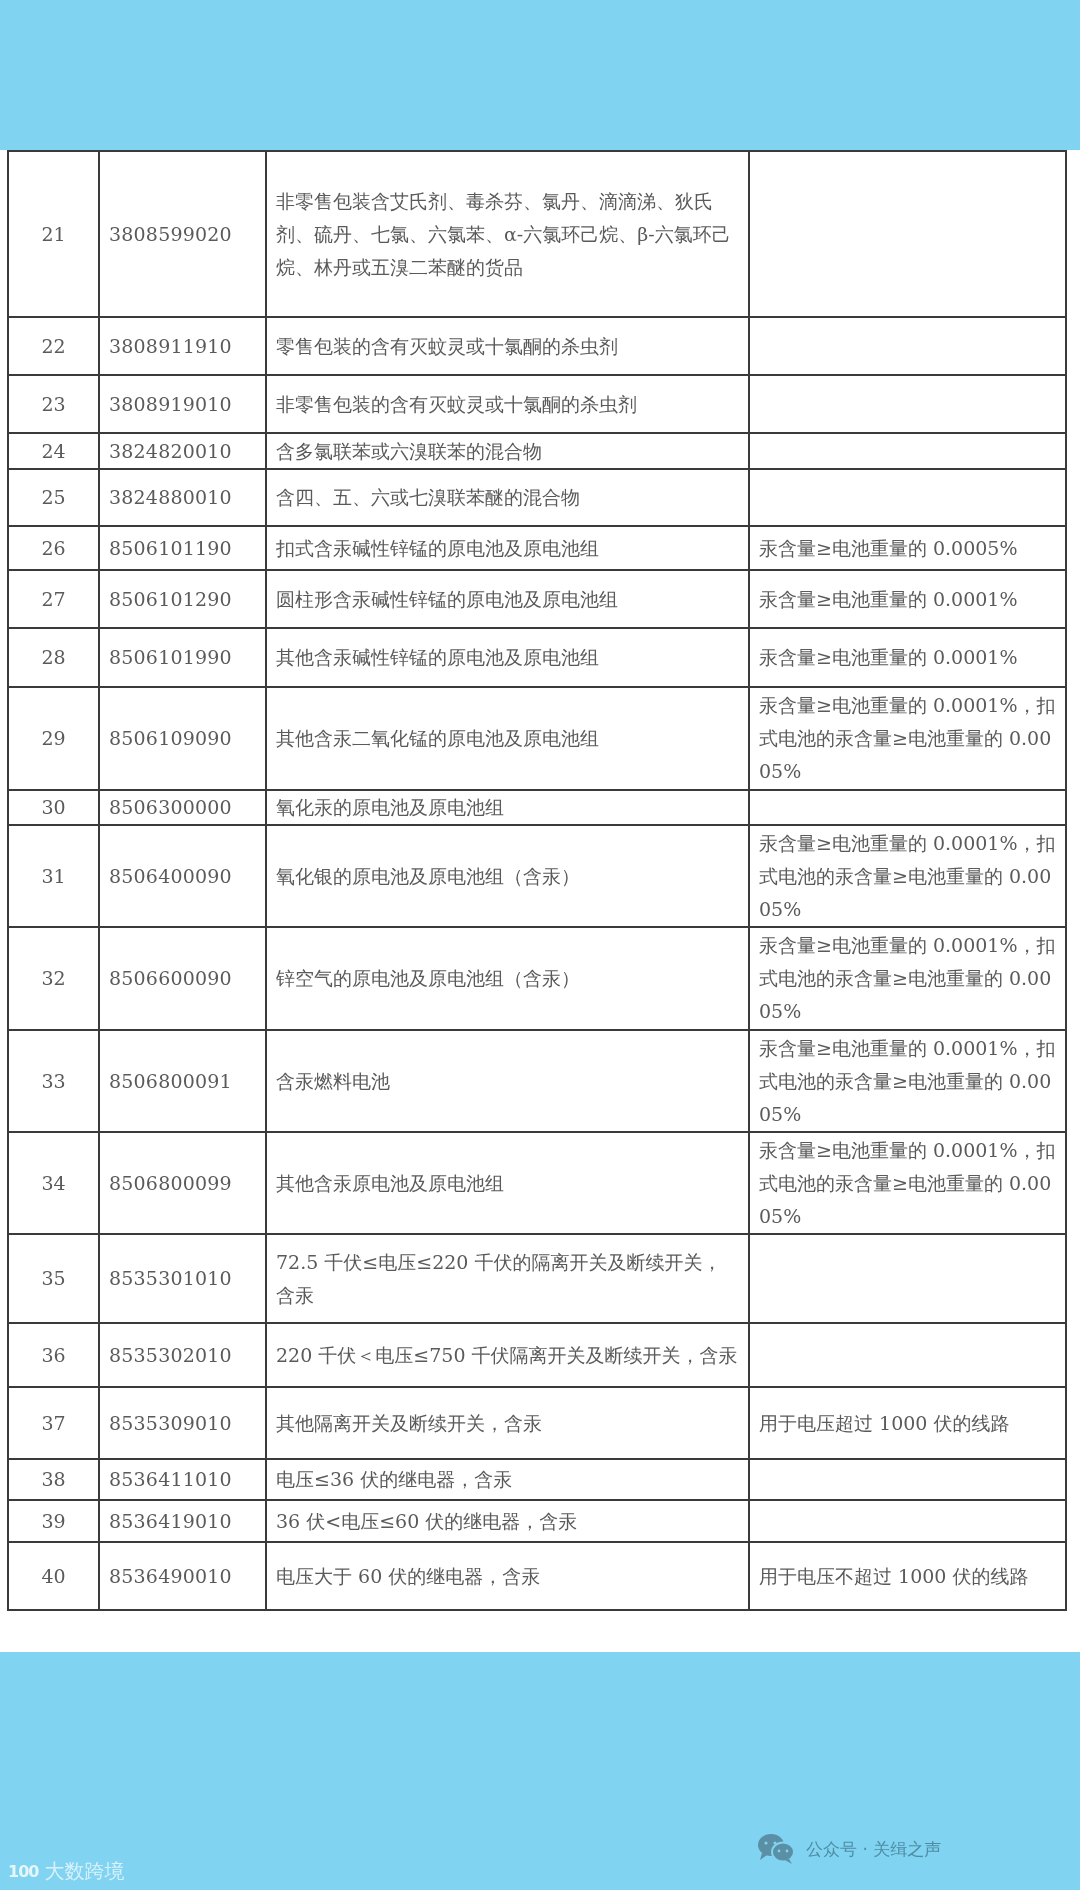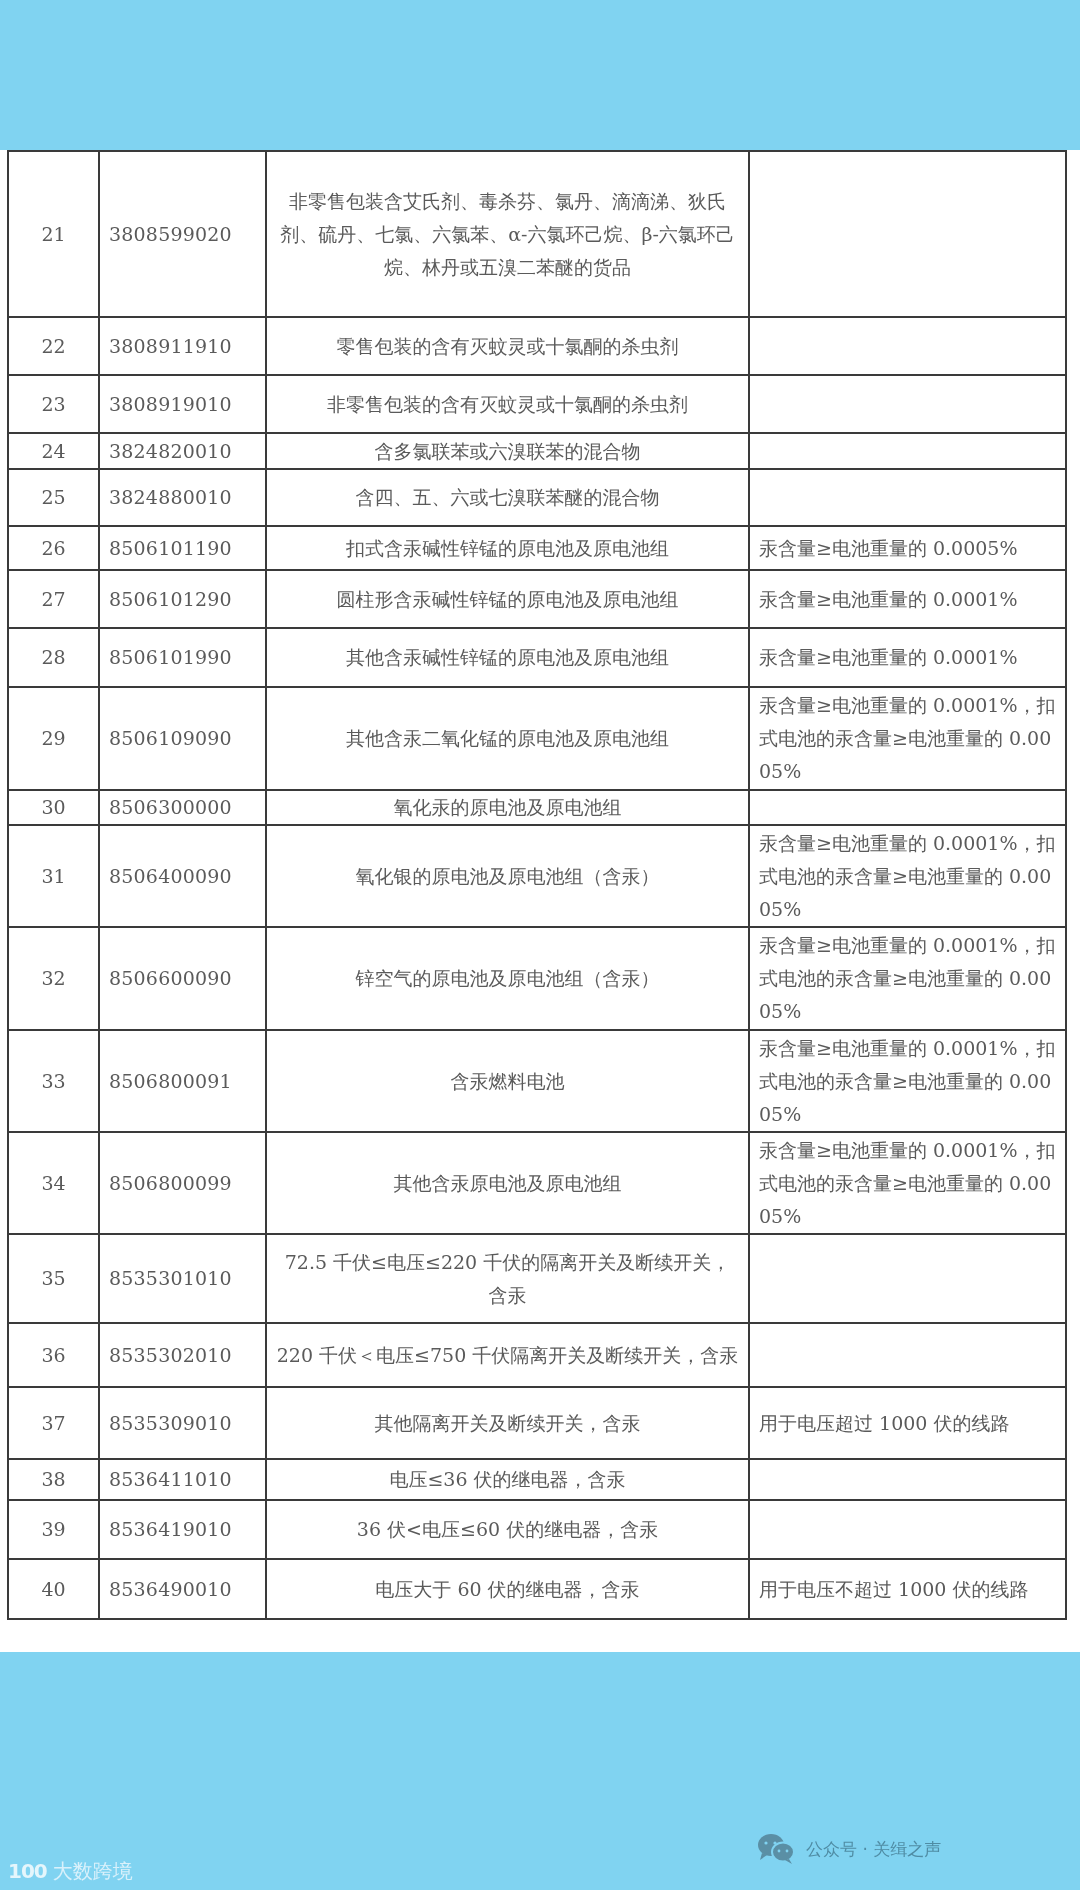--- a/index.html
+++ b/index.html
@@ -17,29 +17,29 @@
     position: absolute; left: 7px; top: 150px;
     width: 1058px; border-collapse: collapse; table-layout: fixed;
   }
   table.grid td {
     border: 2px solid #3a3a3a; padding: 0 9px;
     font-size: 19px; line-height: 33px; vertical-align: middle;
     color: #5a5a5a; word-break: break-all;
   }
   td.c-idx { text-align: center; padding: 0; }
   td.c-code { padding-left: 12px; letter-spacing: 0.2px; }
-  td.c-desc { padding-left: 9px; padding-right: 10px; text-align: center; }
+  td.c-desc { padding-left: 9px; padding-right: 10px; }
   td.c-note { padding-left: 9px; padding-right: 6px; font-size: 18.5px; }
 
   .footer-left {
     position: absolute; left: 8px; top: 1858px; height: 26px;
     display: flex; align-items: center; gap: 6px;
     color: #d9f1fb; font-family: "DejaVu Sans", sans-serif; font-size: 20px;
   }
-  .logo-mark { font-size: 20px; font-weight: bold; letter-spacing: -1px; color: #e5f6fc; }
+  .logo-mark { font-size: 16px; font-weight: bold; letter-spacing: -1px; color: #e5f6fc; }
   .footer-right {
     position: absolute; left: 756px; top: 1832px; height: 34px;
     display: flex; align-items: center; gap: 10px;
     color: #4f8ca4; font-family: "DejaVu Sans", sans-serif; font-size: 17px;
   }
   .wechat-icon { width: 40px; height: 32px; display: inline-block; }
 </style>
 </head>
 <body>
 
@@ -155,27 +155,27 @@
         <td class="c-code">8535309010</td>
         <td class="c-desc">其他隔离开关及断续开关，含汞</td>
         <td class="c-note">用于电压超过 1000 伏的线路</td>
       </tr>
       <tr style="height: 41px;">
         <td class="c-idx">38</td>
         <td class="c-code">8536411010</td>
         <td class="c-desc">电压≤36 伏的继电器，含汞</td>
         <td class="c-note"></td>
       </tr>
-      <tr style="height: 59px;">
+      <tr style="height: 42px;">
         <td class="c-idx">39</td>
         <td class="c-code">8536419010</td>
         <td class="c-desc">36 伏&lt;电压≤60 伏的继电器，含汞</td>
         <td class="c-note"></td>
       </tr>
-      <tr style="height: 60px;">
+      <tr style="height: 68px;">
         <td class="c-idx">40</td>
         <td class="c-code">8536490010</td>
         <td class="c-desc">电压大于 60 伏的继电器，含汞</td>
         <td class="c-note">用于电压不超过 1000 伏的线路</td>
       </tr>
     </tbody>
 </table>
 
 <div class="band-bottom"></div>
 

